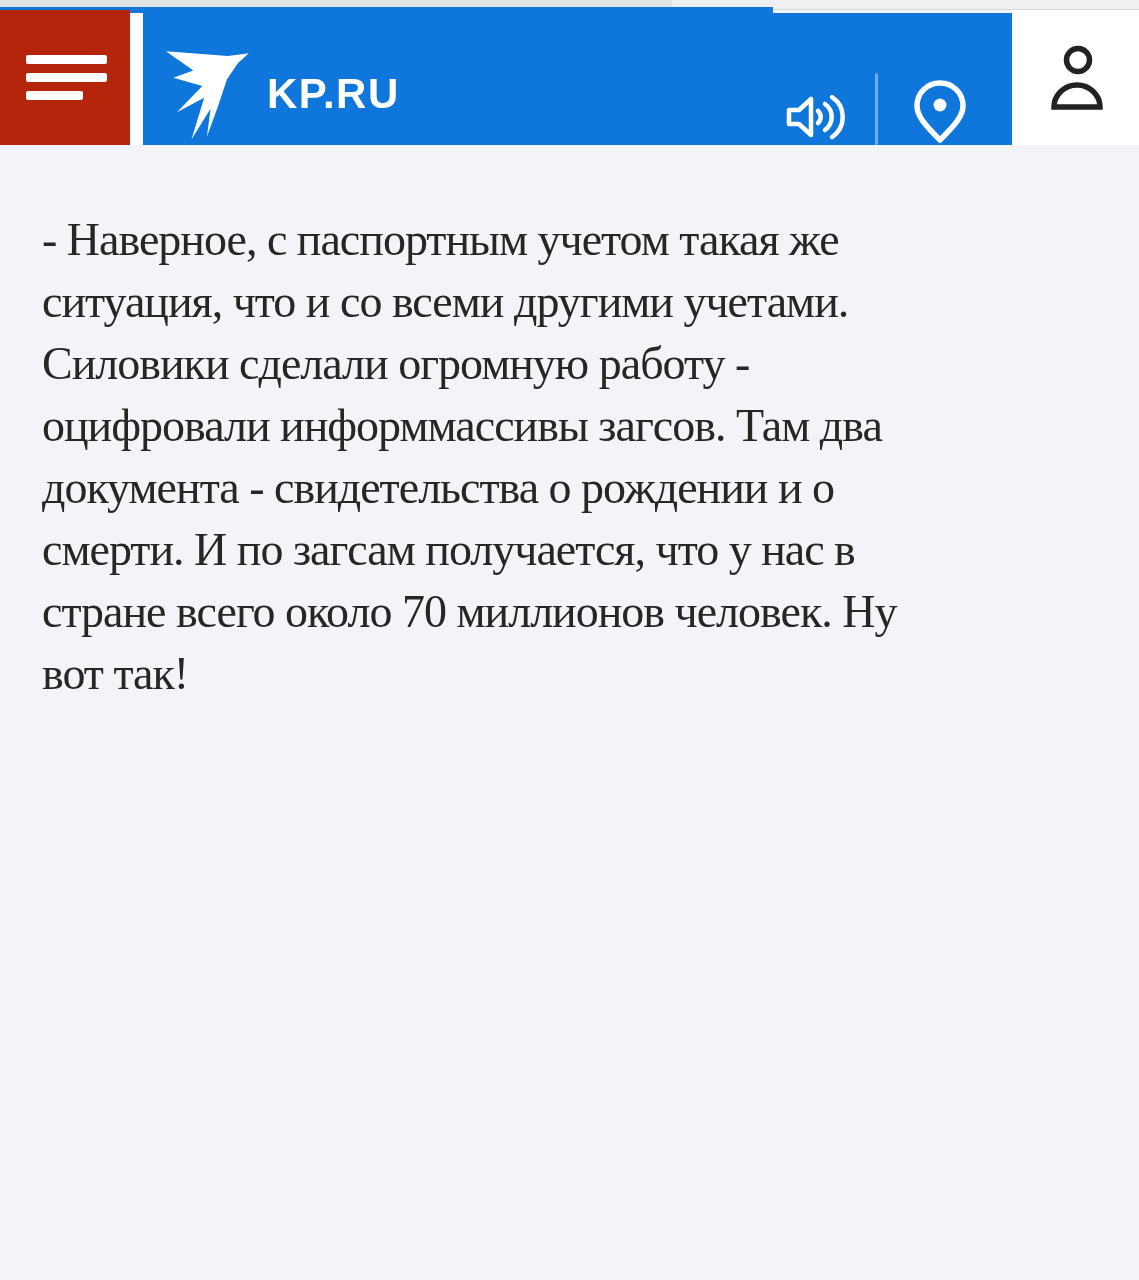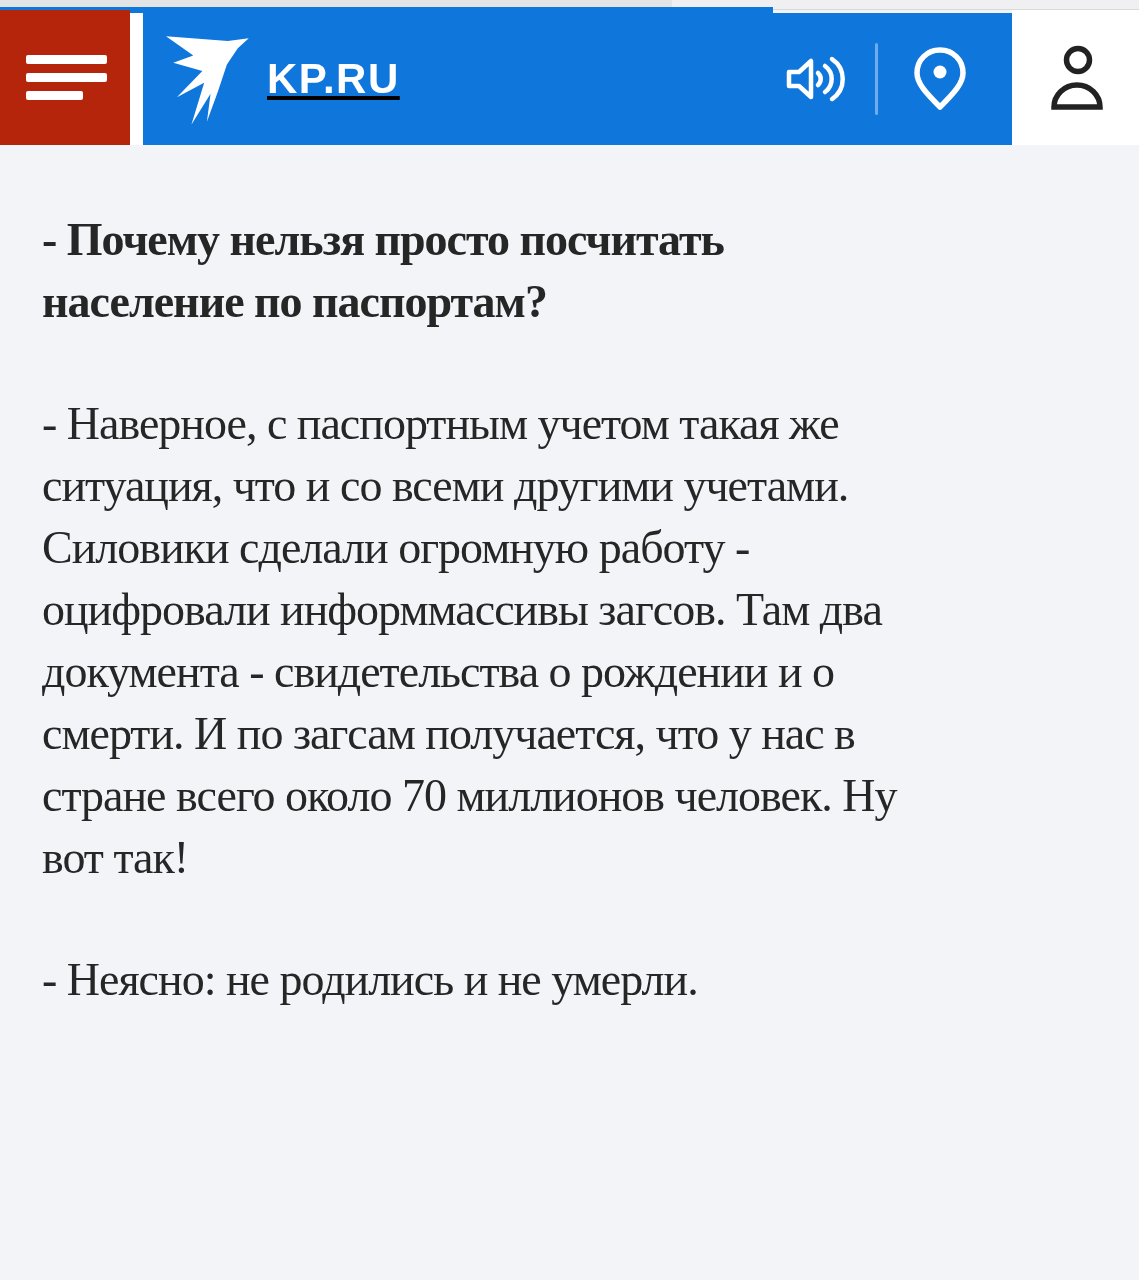--- a/index.html
+++ b/index.html
@@ -48,23 +48,22 @@
     background: #fff; margin-bottom: 9px;
   }
   .hamburger i:nth-child(3) { width: 57px; margin-bottom: 0; }
 
   .logo-bar {
     position: absolute; left: 130px; top: 13px;
     width: 882px; height: 132px;
     background: var(--blue);
     border-left: 13px solid #fff;
     z-index: 2;
-    display: flex; align-items: center;
+    display: flex; align-items: flex-end;
     padding: 0 0 0 16px;
-    text-decoration: underline;
   }
   .logo-link {
     display: flex; align-items: center; gap: 14px;
     background: none; border: none; cursor: pointer;
   }
   .swallow { width: 94px; height: 100px; margin-top: 2px; }
   .brand {
     color: #fff; font-size: 42px; font-weight: bold;
     letter-spacing: 1.5px;
     font-family: "Liberation Sans", "DejaVu Sans", sans-serif;
@@ -152,24 +151,21 @@
 
   <button class="account-area">
     <svg width="64" height="70" viewBox="0 0 64 70">
       <circle cx="34" cy="17" r="11.5" fill="none" stroke="#222222" stroke-width="5.5"></circle>
       <path d="M10 64 a23 22 0 0 1 46 0 Z" fill="none" stroke="#222222" stroke-width="5.5" stroke-linejoin="miter"></path>
     </svg>
   </button>
 </header>
 
 <main class="article">
-    <p class="question">- Почему нельзя просто посчитать
-население по паспортам?</p>
     <p class="answer">- Наверное, с паспортным учетом такая же
 ситуация, что и со всеми другими учетами.
 Силовики сделали огромную работу -
 оцифровали информмассивы загсов. Там два
 документа - свидетельства о рождении и о
 смерти. И по загсам получается, что у нас в
 стране всего около 70 миллионов человек. Ну
 вот так!</p>
-    <p class="answer">- Неясно: не родились и не умерли.</p>
   </main>
 
 </body></html>

